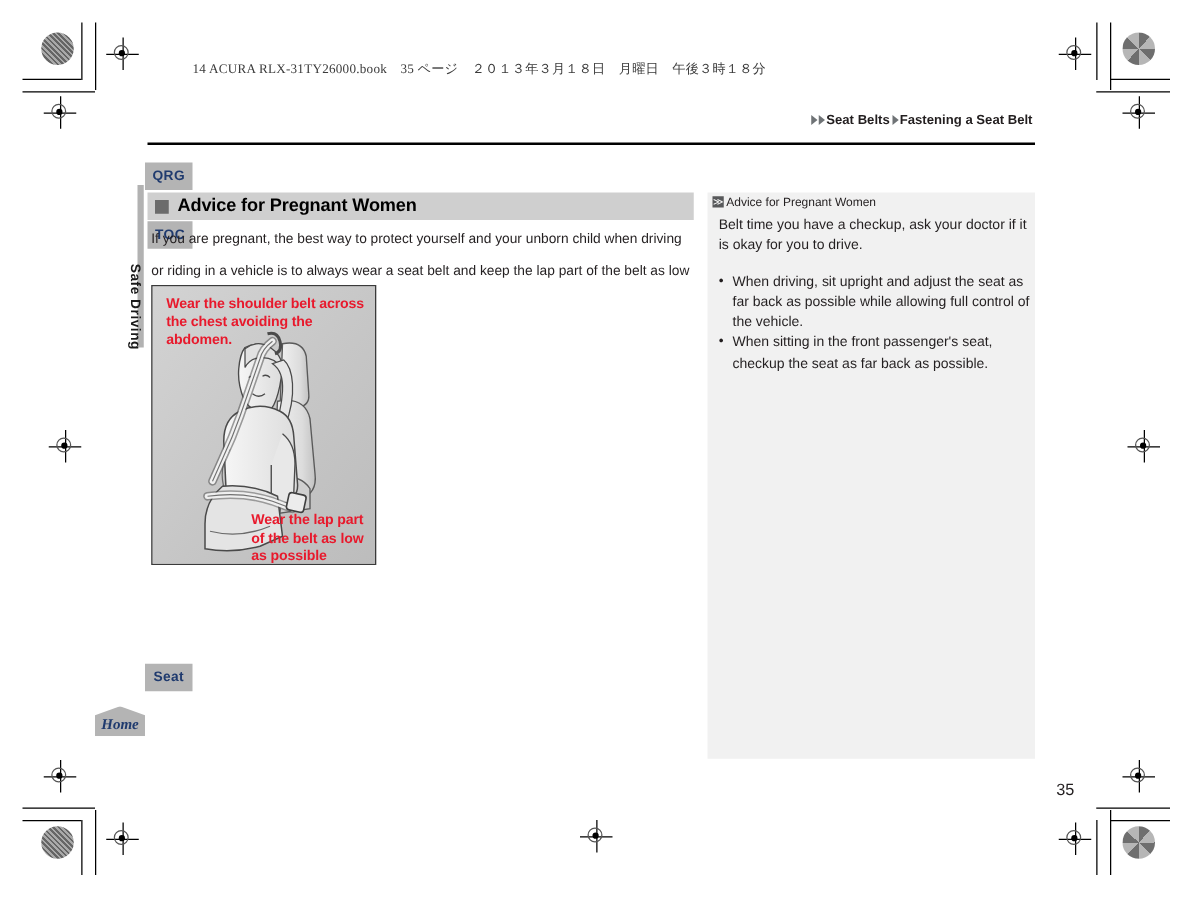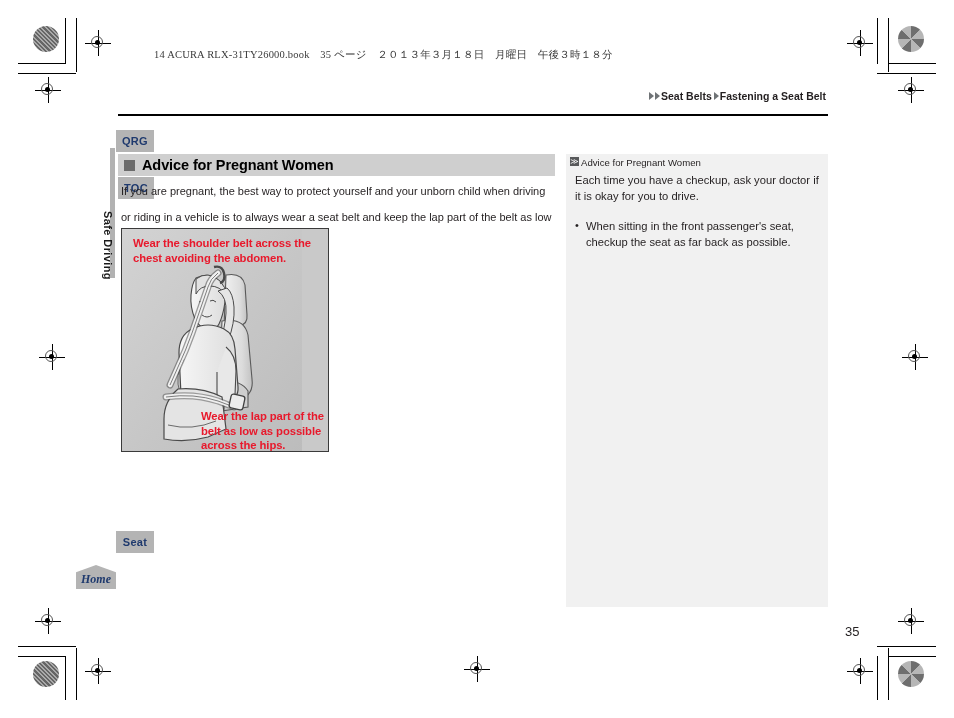--- a/index.html
+++ b/index.html
@@ -208,21 +208,21 @@
     font-size: 11px;
     line-height: 26px;
     color: #231f20;
   }
 
   
   .figure {
     position: absolute;
     left: 121px;
     top: 228px;
-    width: 208px;
+    width: 180px;
     height: 224px;
     border: 1.3px solid #3a3a3a;
     background: #c9c9c9;
     box-sizing: border-box;
     overflow: hidden;
   }
   .fig-cap {
     position: absolute;
     color: #e8192c;
     font-size: 11.3px;
@@ -491,20 +491,21 @@
   <div class="fig-cap fig-cap-top">Wear the shoulder belt across the chest avoiding the abdomen.</div>
   <div class="fig-cap fig-cap-bottom">Wear the lap part of the belt as low as possible across the hips.</div>
 </div>
 
 <div class="info-panel">
   <div class="info-head">
     <span class="dbl">≫</span>
     <span>Advice for Pregnant Women</span>
   </div>
   <div class="info-body">
-    <p>Each time you have a checkup, ask your doctor if it is okay for you to drive.</p>
+    <p>Belt time you have a checkup, ask your doctor if it is okay for you to drive.</p>
     <ul class="info-list">
+      <li>When driving, sit upright and adjust the seat as far back as possible while allowing full control of the vehicle.</li>
       <li>When sitting in the front passenger's seat, checkup the seat as far back as possible.</li>
     </ul>
   </div>
 </div>
 
 <div class="page-num">35</div>
 
 </body></html>

